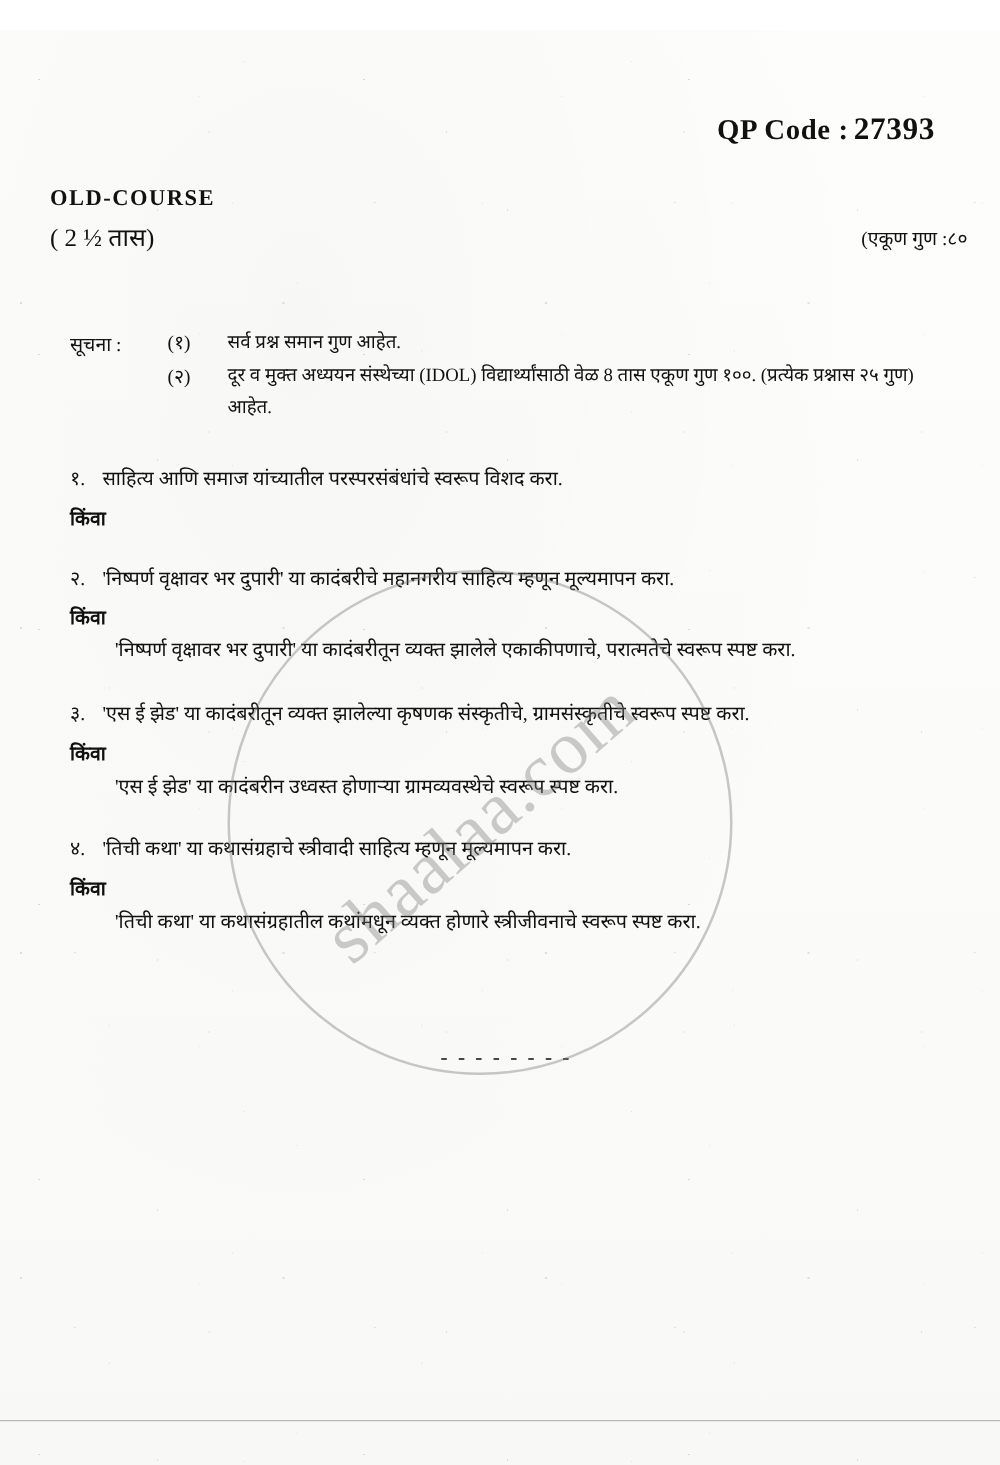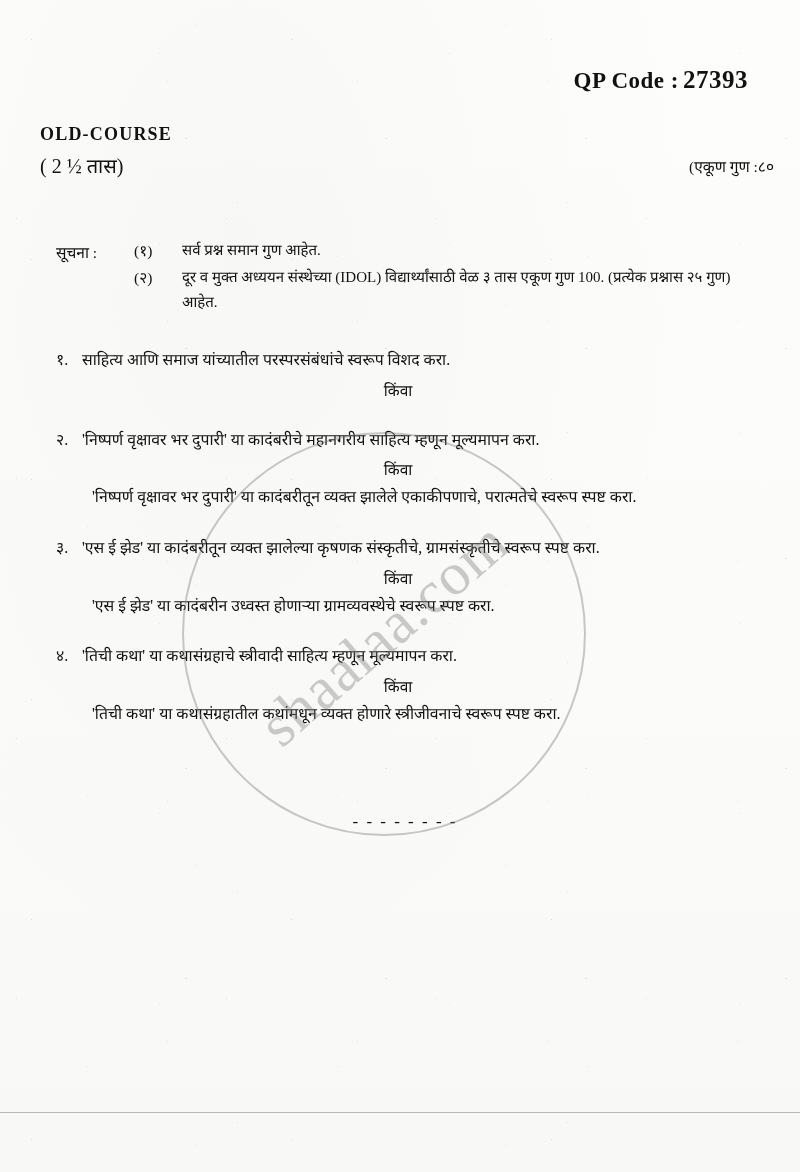--- a/index.html
+++ b/index.html
@@ -16,20 +16,21 @@
     overflow: hidden;
   }
 
   
   .page {
     position: absolute;
     inset: 0;
     background:
       radial-gradient(ellipse at 30% 20%, rgba(0,0,0,0.02), rgba(0,0,0,0) 60%),
       linear-gradient(180deg, #fdfdfb 0%, #fbfbf9 55%, #f8f8f6 100%);
+    margin-top: 24px;
   }
 
   
   .speckle {
     position: absolute;
     inset: 0;
     pointer-events: none;
     opacity: .5;
     background-image:
       radial-gradient(circle at 12% 18%, rgba(0,0,0,.25) .6px, transparent .7px),
@@ -138,24 +139,24 @@
     align-items: flex-start;
     font-size: 15.8px;
     line-height: 1.5;
   }
   .q-num {
     width: 26px;
     flex: 0 0 26px;
   }
   .q-text { flex: 1; }
   .q-or {
-    text-align: center;
     font-size: 15.5px;
     margin: 7px 0 5px 0;
     padding-right: 20px;
+    font-weight: bold;
   }
   .q-alt {
     font-size: 15.8px;
     line-height: 1.5;
     padding-left: 36px;
   }
 
   
   .end-rule {
     position: absolute;
@@ -225,21 +226,21 @@
 
     <div class="instructions">
       <div class="instr-head">सूचना :</div>
       <div class="instr-list">
         <div class="instr-item">
           <div class="instr-num">(१)</div>
           <div class="instr-text">सर्व प्रश्न समान गुण आहेत.</div>
         </div>
         <div class="instr-item">
           <div class="instr-num">(२)</div>
-          <div class="instr-text">दूर व मुक्त अध्ययन संस्थेच्या (IDOL) विद्यार्थ्यांसाठी वेळ ३ तास एकूण गुण 100. (प्रत्येक प्रश्नास २५ गुण) आहेत.</div>
+          <div class="instr-text">दूर व मुक्त अध्ययन संस्थेच्या (IDOL) विद्यार्थ्यांसाठी वेळ 8 तास एकूण गुण १००. (प्रत्येक प्रश्नास २५ गुण) आहेत.</div>
         </div>
       </div>
     </div>
 
     <div class="questions">
 
       <div class="q-block">
         <div class="q-main">
           <div class="q-num">१.</div>
           <div class="q-text">साहित्य आणि समाज यांच्यातील परस्परसंबंधांचे स्वरूप विशद करा.</div>

